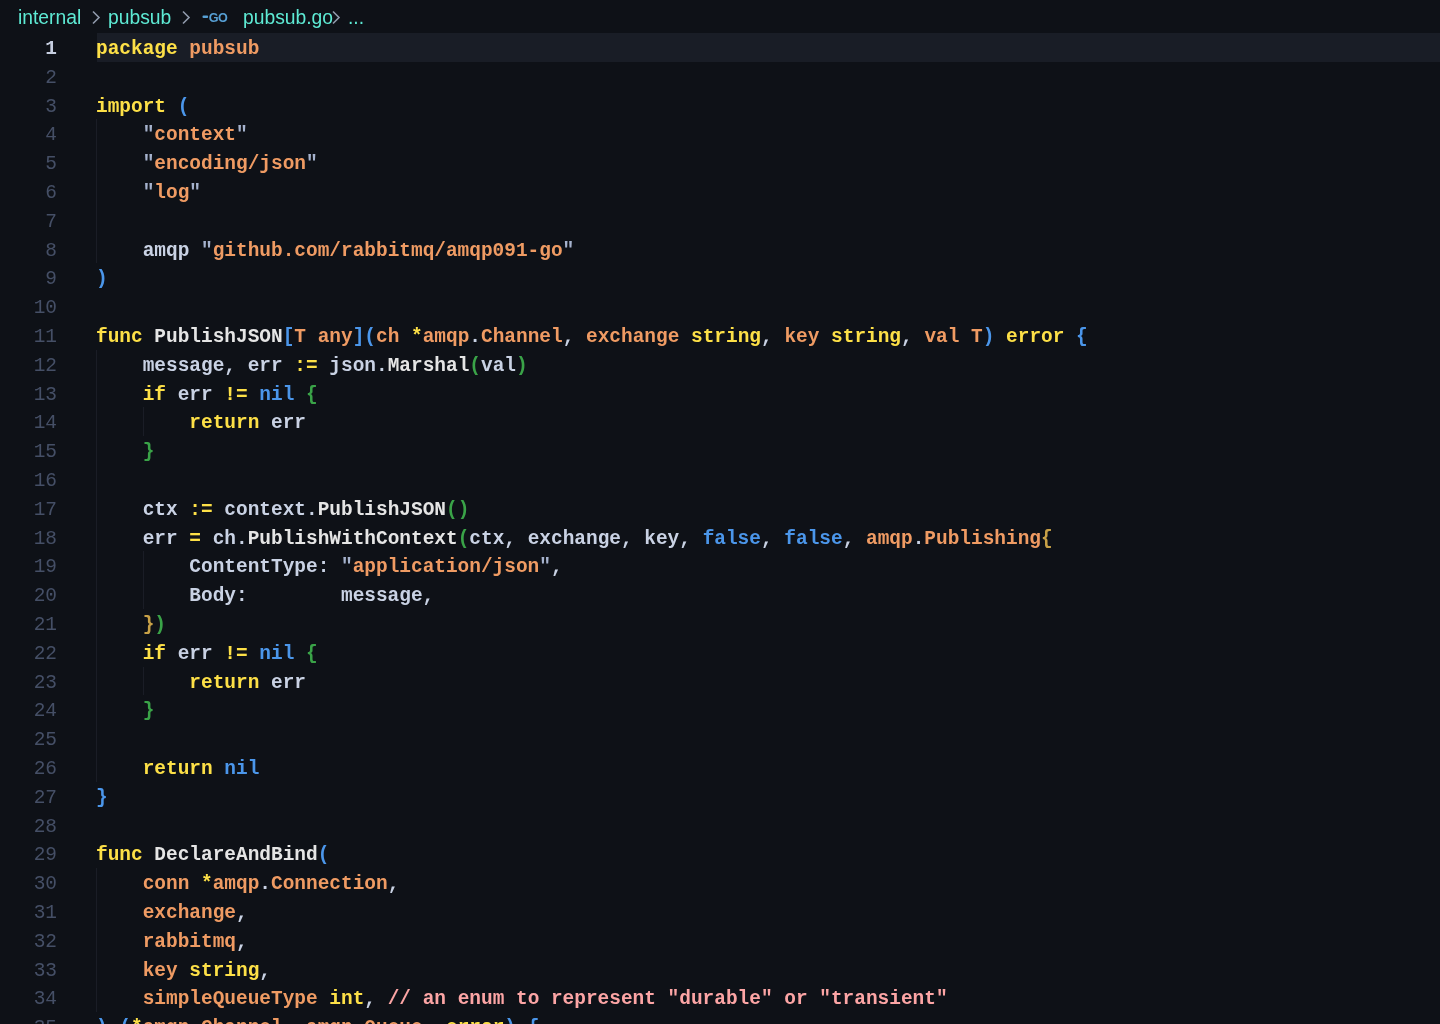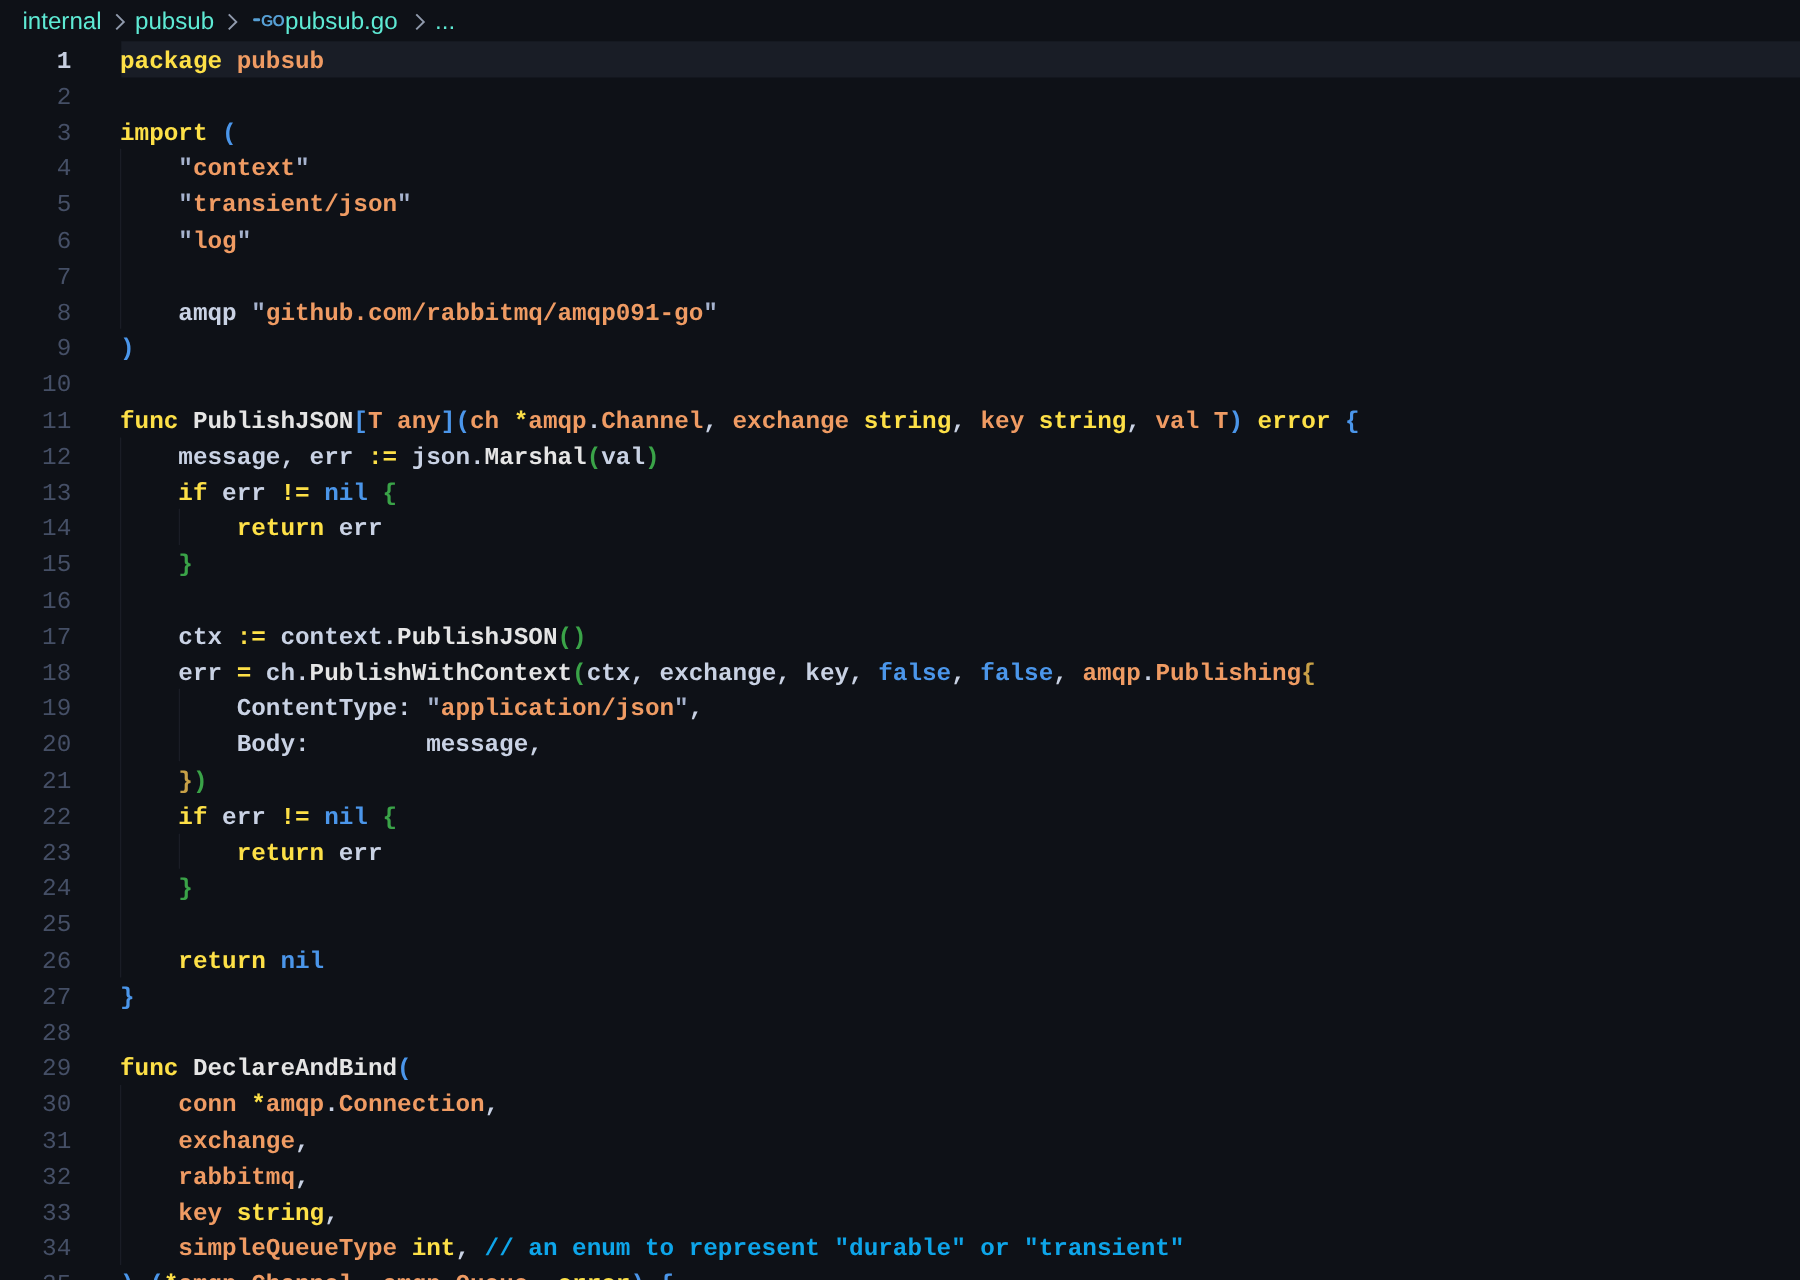--- a/index.html
+++ b/index.html
@@ -14,21 +14,21 @@
   #gut{position:absolute;top:35px;left:0;width:57px;margin:0;text-align:right;font-family:"Liberation Mono",monospace;font-size:19.45px;line-height:28.8px;color:#454f66;}
   #gut .a{color:#c6cee0;font-weight:bold;}
   
   #code{position:absolute;top:35px;left:96px;margin:0;font-family:"Liberation Mono",monospace;font-size:19.45px;line-height:28.8px;color:#c9d2e4;font-weight:bold;tab-size:4;}
   .k{color:#fde047}
   .o{color:#ef9b63}
   .p{color:#e5e5e5}
   .b{color:#4b96ea}
   .g{color:#3aa348}
   .y{color:#c8a147}
-  .c{color:#0ea5e9}
+  .c{color:#fca5a5}
   .q{color:#a6b3ce}
   .guide{position:absolute;width:1px;background:rgba(190,205,240,0.07);}
 </style>
 </head>
 <body>
 <div class="band"></div>
 <div class="crumb">
   <span style="left:18px;">internal</span>
   <svg class="ch" style="left:91px;" width="10" height="15" viewBox="0 0 10 15">
       <path d="M2 1.5 L8 7.5 L2 13.5" fill="none" stroke="#909aac" stroke-width="1.6"></path>
@@ -36,21 +36,21 @@
   <span style="left:108px;">pubsub</span>
   <svg class="ch" style="left:180.5px;" width="10" height="15" viewBox="0 0 10 15">
       <path d="M2 1.5 L8 7.5 L2 13.5" fill="none" stroke="#909aac" stroke-width="1.6"></path>
     </svg>
   <span style="left:202px;top:8px;"><svg width="27" height="16" viewBox="0 0 27 16">
         <g fill="#57a0d5">
           <rect x="0.5" y="6.6" width="5.6" height="2.4" rx="1"></rect>
           <text x="6.8" y="12.6" font-family="Liberation Sans, sans-serif" font-size="12.6" font-weight="bold" letter-spacing="-0.6">GO</text>
         </g>
       </svg></span>
-  <span style="left:228px;">pubsub.go</span>
+  <span style="left:243px;">pubsub.go</span>
   <svg class="ch" style="left:331px;" width="10" height="15" viewBox="0 0 10 15">
       <path d="M2 1.5 L8 7.5 L2 13.5" fill="none" stroke="#909aac" stroke-width="1.6"></path>
     </svg>
   <span style="left:348px;">...</span>
 </div>
 <div class="guide" style="left:96px;top:119.4px;height:144px;"></div>
 <div class="guide" style="left:96px;top:349.8px;height:432px;"></div>
 <div class="guide" style="left:96px;top:868.2px;height:144px;"></div>
 <div class="guide" style="left:142.7px;top:407.4px;height:28.8px;"></div>
 <div class="guide" style="left:142.7px;top:551.4px;height:57.6px;"></div>
@@ -87,21 +87,21 @@
 30
 31
 32
 33
 34
 35</pre>
 <pre id="code"><span class="k">package</span> <span class="o">pubsub</span>
 
 <span class="k">import</span> <span class="b">(</span>
 	<span class="q">"</span><span class="o">context</span><span class="q">"</span>
-	<span class="q">"</span><span class="o">transient/json</span><span class="q">"</span>
+	<span class="q">"</span><span class="o">encoding/json</span><span class="q">"</span>
 	<span class="q">"</span><span class="o">log</span><span class="q">"</span>
 
 	amqp <span class="q">"</span><span class="o">github.com/rabbitmq/amqp091-go</span><span class="q">"</span>
 <span class="b">)</span>
 
 <span class="k">func</span> <span class="p">PublishJSON</span><span class="b">[</span><span class="o">T any</span><span class="b">](</span><span class="o">ch</span> <span class="k">*</span><span class="o">amqp</span>.<span class="o">Channel</span>, <span class="o">exchange</span> <span class="k">string</span>, <span class="o">key</span> <span class="k">string</span>, <span class="o">val T</span><span class="b">)</span> <span class="k">error</span> <span class="b">{</span>
 	message, err <span class="k">:=</span> json.<span class="p">Marshal</span><span class="g">(</span>val<span class="g">)</span>
 	<span class="k">if</span> err <span class="k">!=</span> <span class="b">nil</span> <span class="g">{</span>
 		<span class="k">return</span> err
 	<span class="g">}</span>

